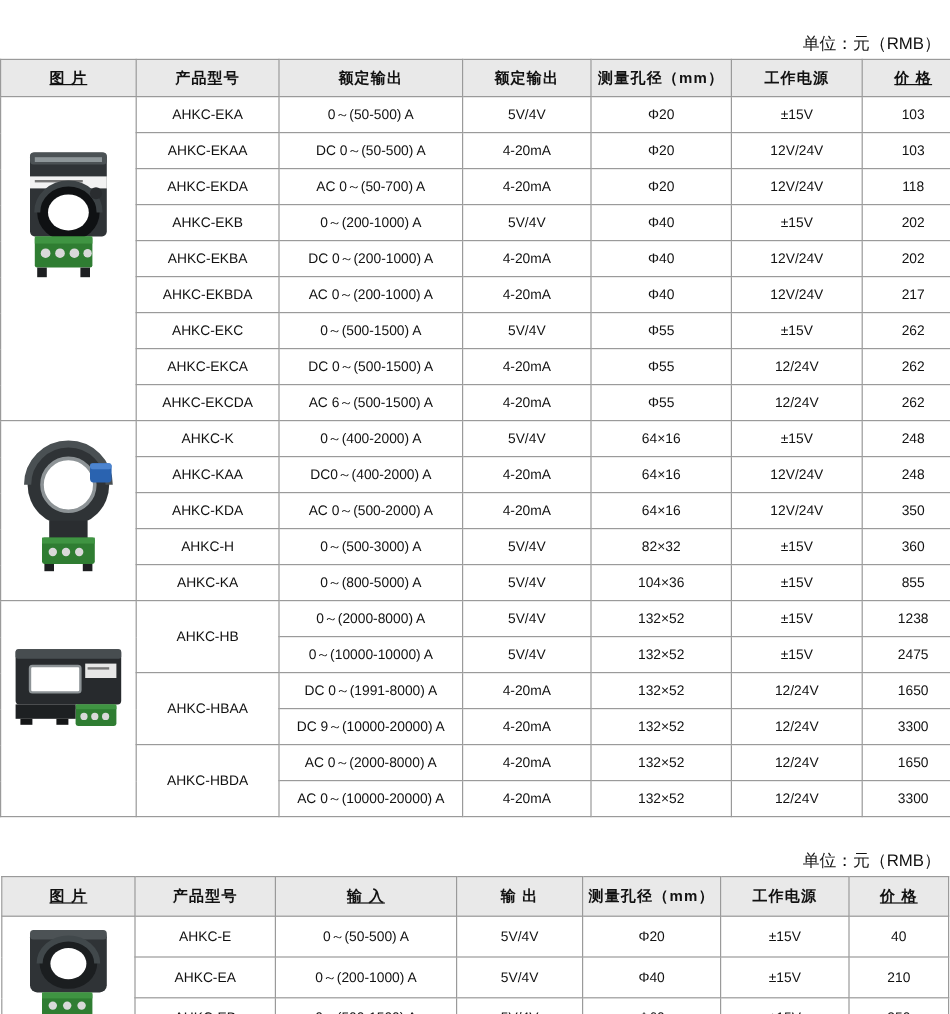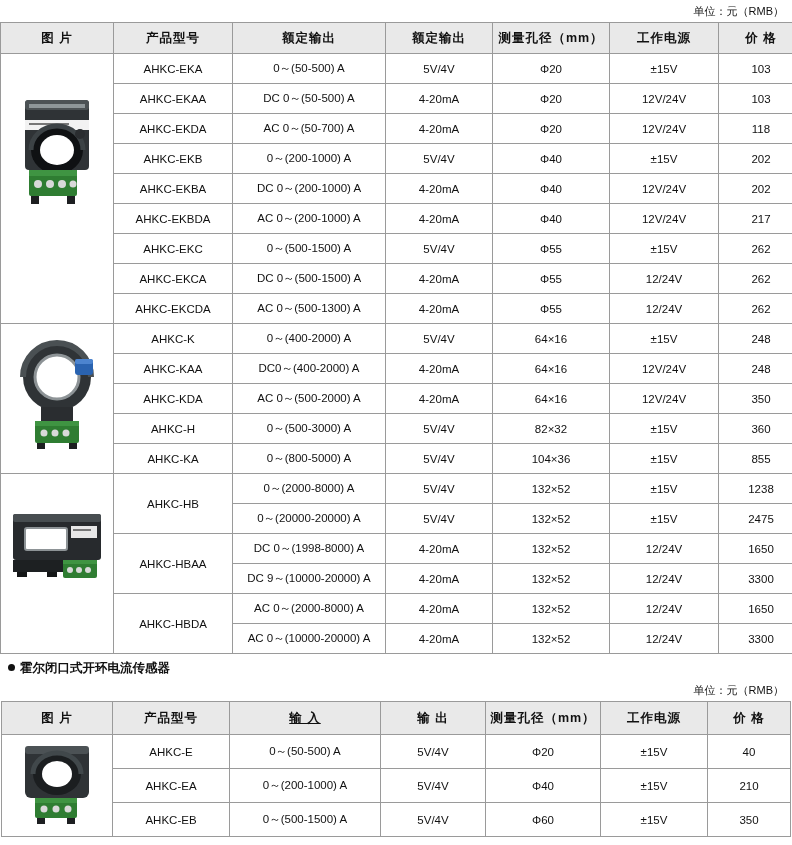--- a/index.html
+++ b/index.html
@@ -16,23 +16,24 @@
     overflow: hidden;
   }
   .page {
     position: relative;
     width: 792px;
     height: 845px;
     box-sizing: border-box;
   }
   .unit-line {
     text-align: right;
-    font-size: 11px;
+    font-size: 14px;
     color: #111;
     padding: 4px 8px 3px 0;
+    margin-top: 24px;
   }
   table.price-table {
     border-collapse: collapse;
     width: 774px;
     margin: 0 auto;
     table-layout: fixed;
   }
   table.price-table th,
   table.price-table td {
     border: 1px solid #9a9a9a;
@@ -116,21 +117,21 @@
   table.price-table2 tbody td {
     height: 31px;
   }
   .t2-img   { width: 108px; }
   .t2-model { width: 114px; }
   .t2-in    { width: 148px; text-decoration: underline; }
   .t2-out   { width: 102px; }
   .t2-hole  { width: 112px; }
   .t2-power { width: 104px; }
   .t2-price { width: 80px; }
-  .spaced { letter-spacing: 3px; }
+  .spaced { letter-spacing: 3px; text-decoration: underline; }
 </style>
 </head>
 <body>
 
 <div class="page">
 
   <div class="unit-line">单位：元（RMB）</div>
 
   <table class="price-table">
     <thead>
@@ -234,21 +235,21 @@
       <tr>
         <td>AHKC-EKCA</td>
         <td>DC 0～(500-1500) A</td>
         <td>4-20mA</td>
         <td>Φ55</td>
         <td>12/24V</td>
         <td>262</td>
       </tr>
       <tr>
         <td>AHKC-EKCDA</td>
-        <td>AC 0～(500-1300) A</td>
+        <td>AC 6～(500-1500) A</td>
         <td>4-20mA</td>
         <td>Φ55</td>
         <td>12/24V</td>
         <td>262</td>
       </tr>
 
       <tr>
         <td class="img-cell" rowspan="5">
           <div class="sensor-wrap">
             <svg width="96" height="140" viewBox="0 0 96 140">
@@ -340,29 +341,29 @@
           </div>
         </td>
         <td rowspan="2">AHKC-HB</td>
         <td>0～(2000-8000) A</td>
         <td>5V/4V</td>
         <td>132×52</td>
         <td>±15V</td>
         <td>1238</td>
       </tr>
       <tr>
-        <td>0～(20000-20000) A</td>
+        <td>0～(10000-10000) A</td>
         <td>5V/4V</td>
         <td>132×52</td>
         <td>±15V</td>
         <td>2475</td>
       </tr>
       <tr>
         <td rowspan="2">AHKC-HBAA</td>
-        <td>DC 0～(1998-8000) A</td>
+        <td>DC 0～(1991-8000) A</td>
         <td>4-20mA</td>
         <td>132×52</td>
         <td>12/24V</td>
         <td>1650</td>
       </tr>
       <tr>
         <td>DC 9～(10000-20000) A</td>
         <td>4-20mA</td>
         <td>132×52</td>
         <td>12/24V</td>
@@ -379,23 +380,20 @@
       <tr>
         <td>AC 0～(10000-20000) A</td>
         <td>4-20mA</td>
         <td>132×52</td>
         <td>12/24V</td>
         <td>3300</td>
       </tr>
     </tbody>
   </table>
 
-  <div class="section-head">
-    <span class="bullet-dot"></span><span>霍尔闭口式开环电流传感器</span>
-  </div>
 
   <div class="unit-line">单位：元（RMB）</div>
 
   <table class="price-table2">
     <thead>
       <tr>
         <th class="t2-img spaced">图 片</th>
         <th class="t2-model">产品型号</th>
         <th class="t2-in">输 入</th>
         <th class="t2-out">输 出</th>

